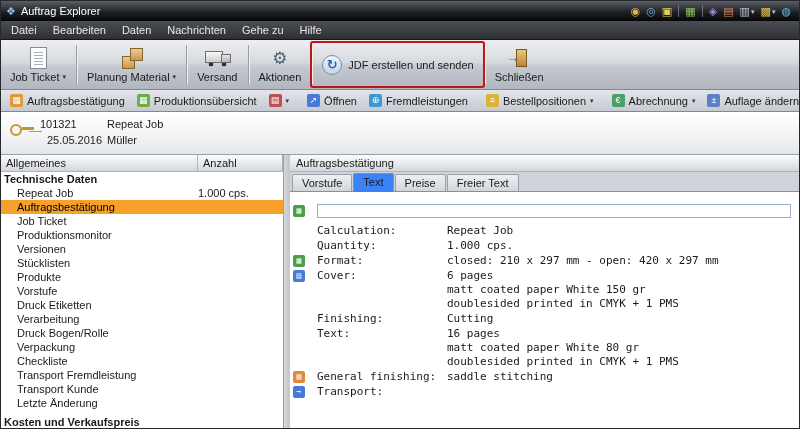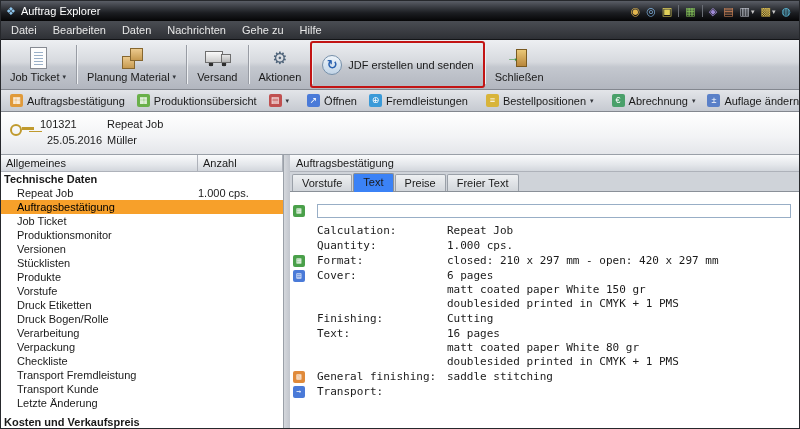--- a/index.html
+++ b/index.html
@@ -302,24 +302,24 @@
           <div class="tree-row">
             <span class="tree-label">Produkte</span>
           </div>
           <div class="tree-row">
             <span class="tree-label">Vorstufe</span>
           </div>
           <div class="tree-row">
             <span class="tree-label">Druck Etiketten</span>
           </div>
           <div class="tree-row">
+            <span class="tree-label">Verarbeitung</span>
+          </div>
+          <div class="tree-row">
             <span class="tree-label">Druck Bogen/Rolle</span>
-          </div>
-          <div class="tree-row">
-            <span class="tree-label">Verarbeitung</span>
           </div>
           <div class="tree-row">
             <span class="tree-label">Verpackung</span>
           </div>
           <div class="tree-row">
             <span class="tree-label">Checkliste</span>
           </div>
           <div class="tree-row">
             <span class="tree-label">Transport Fremdleistung</span>
           </div>

